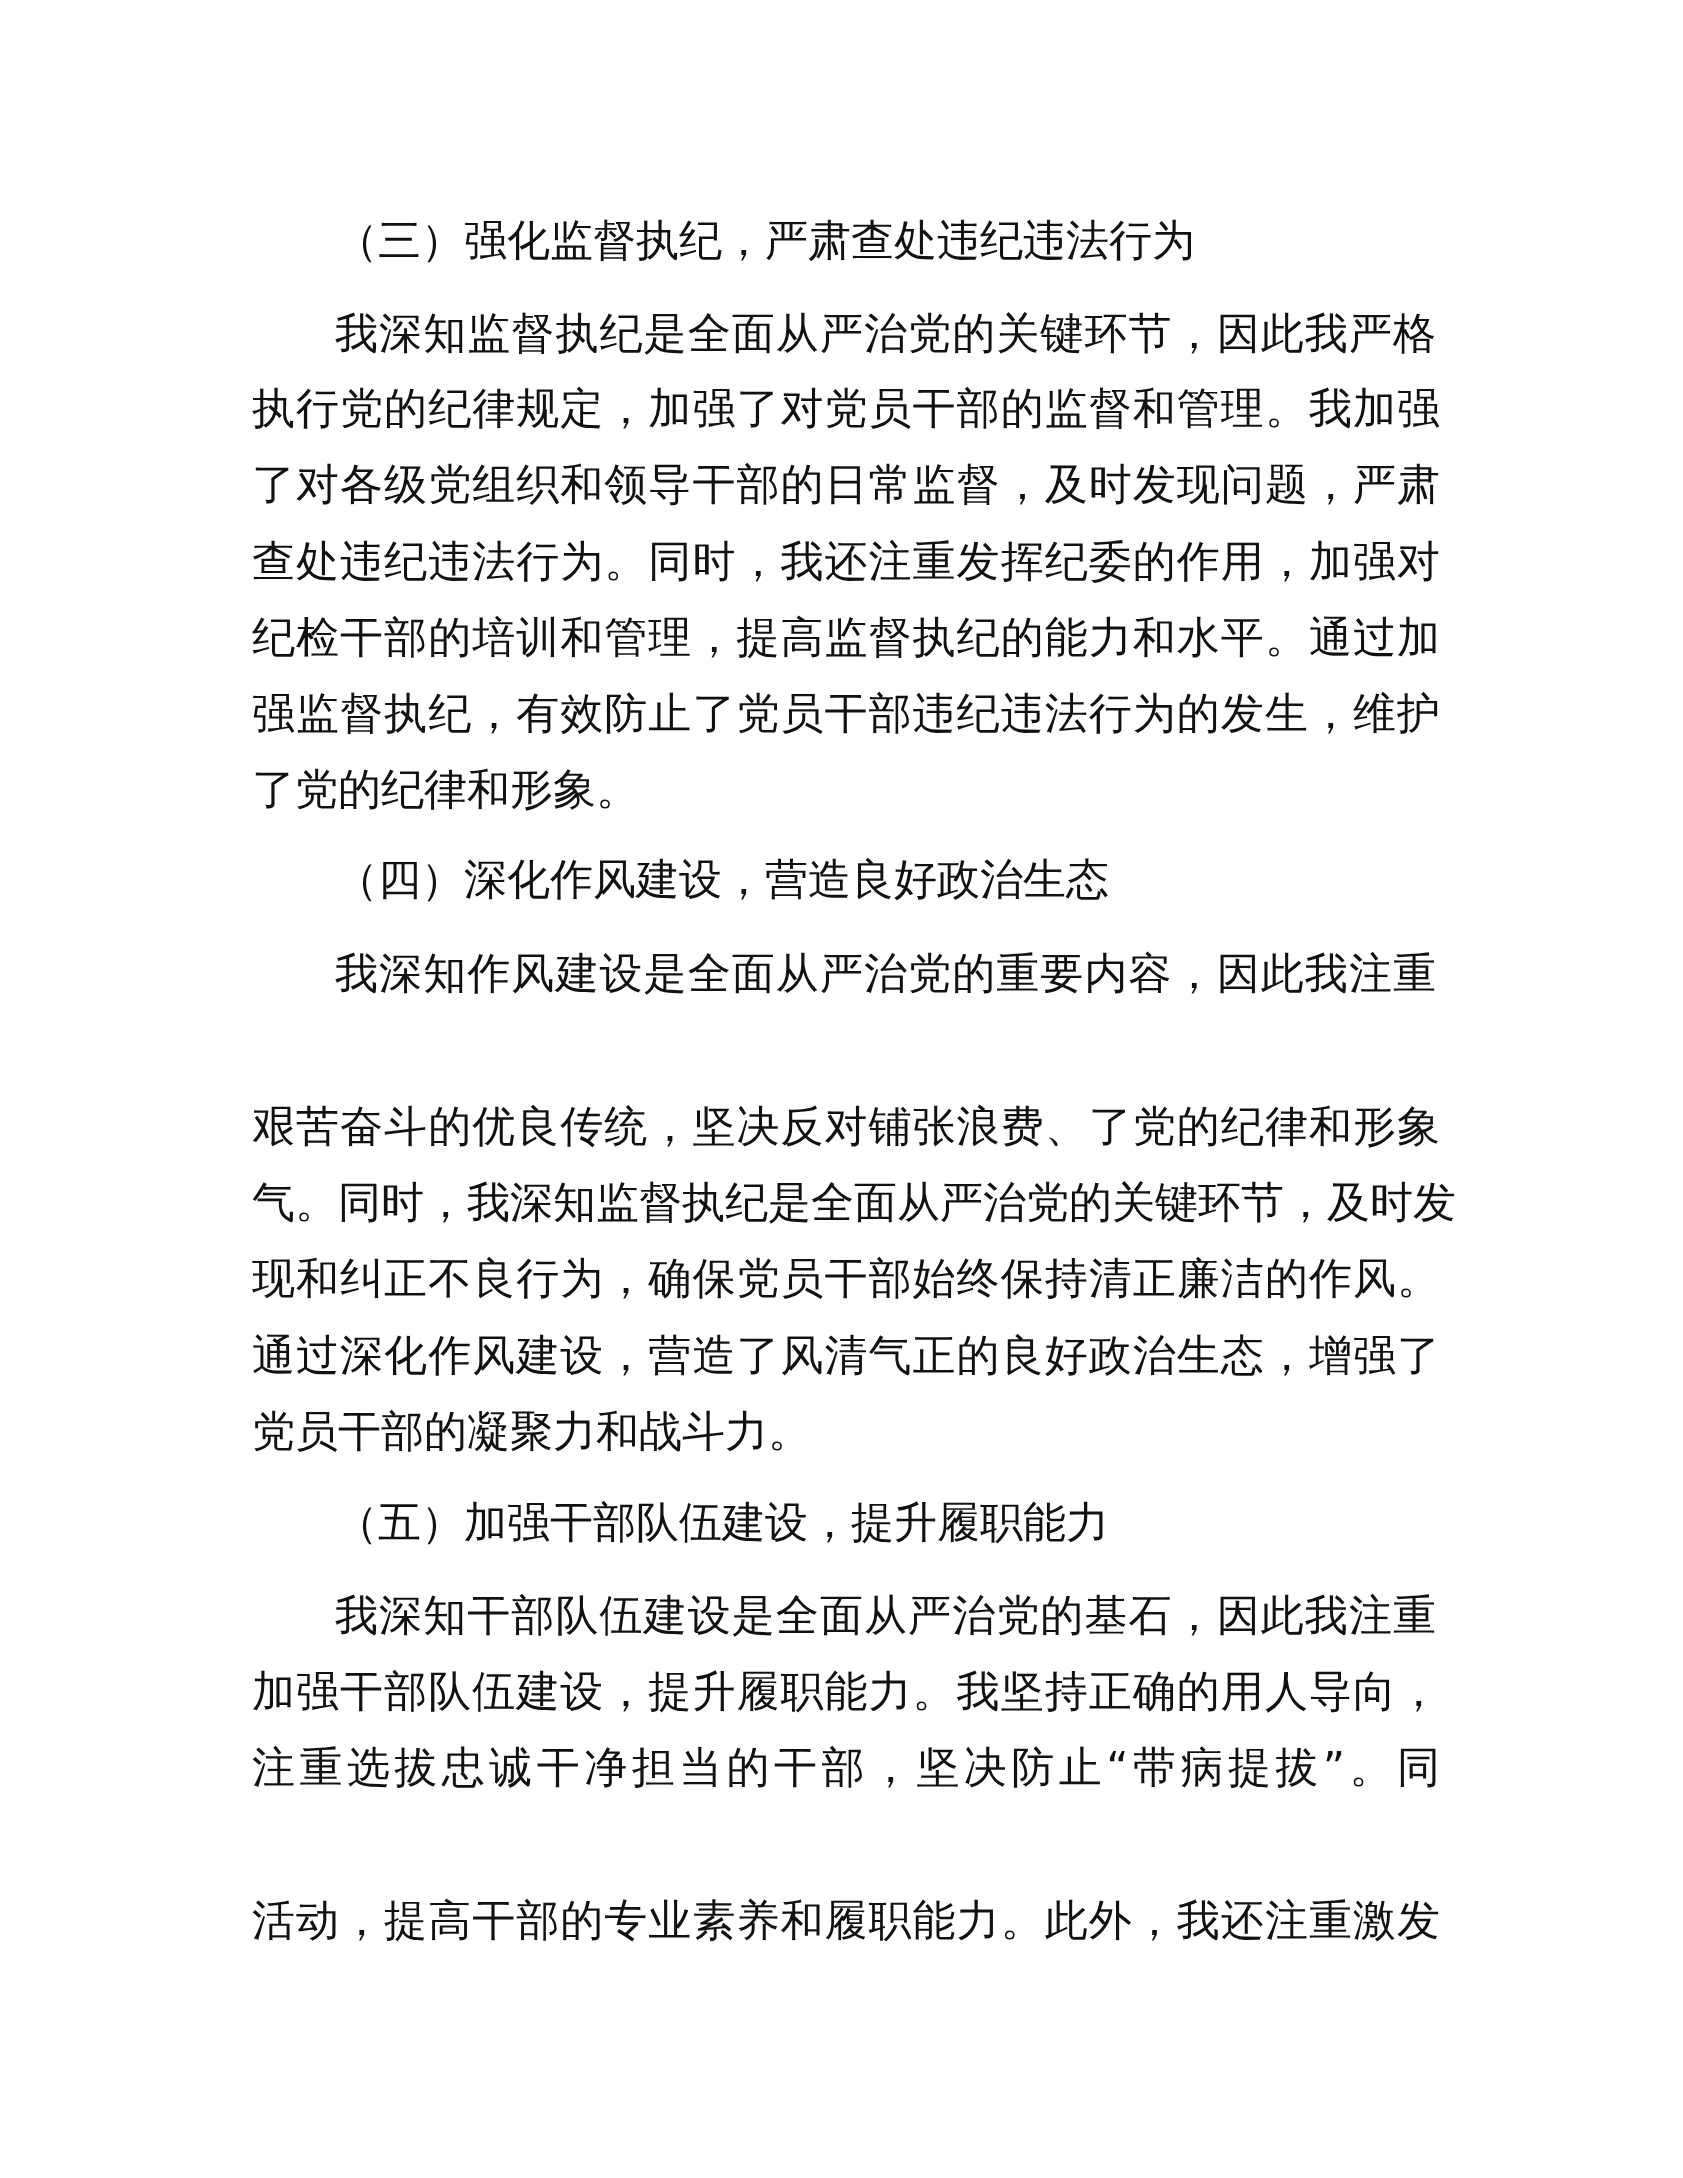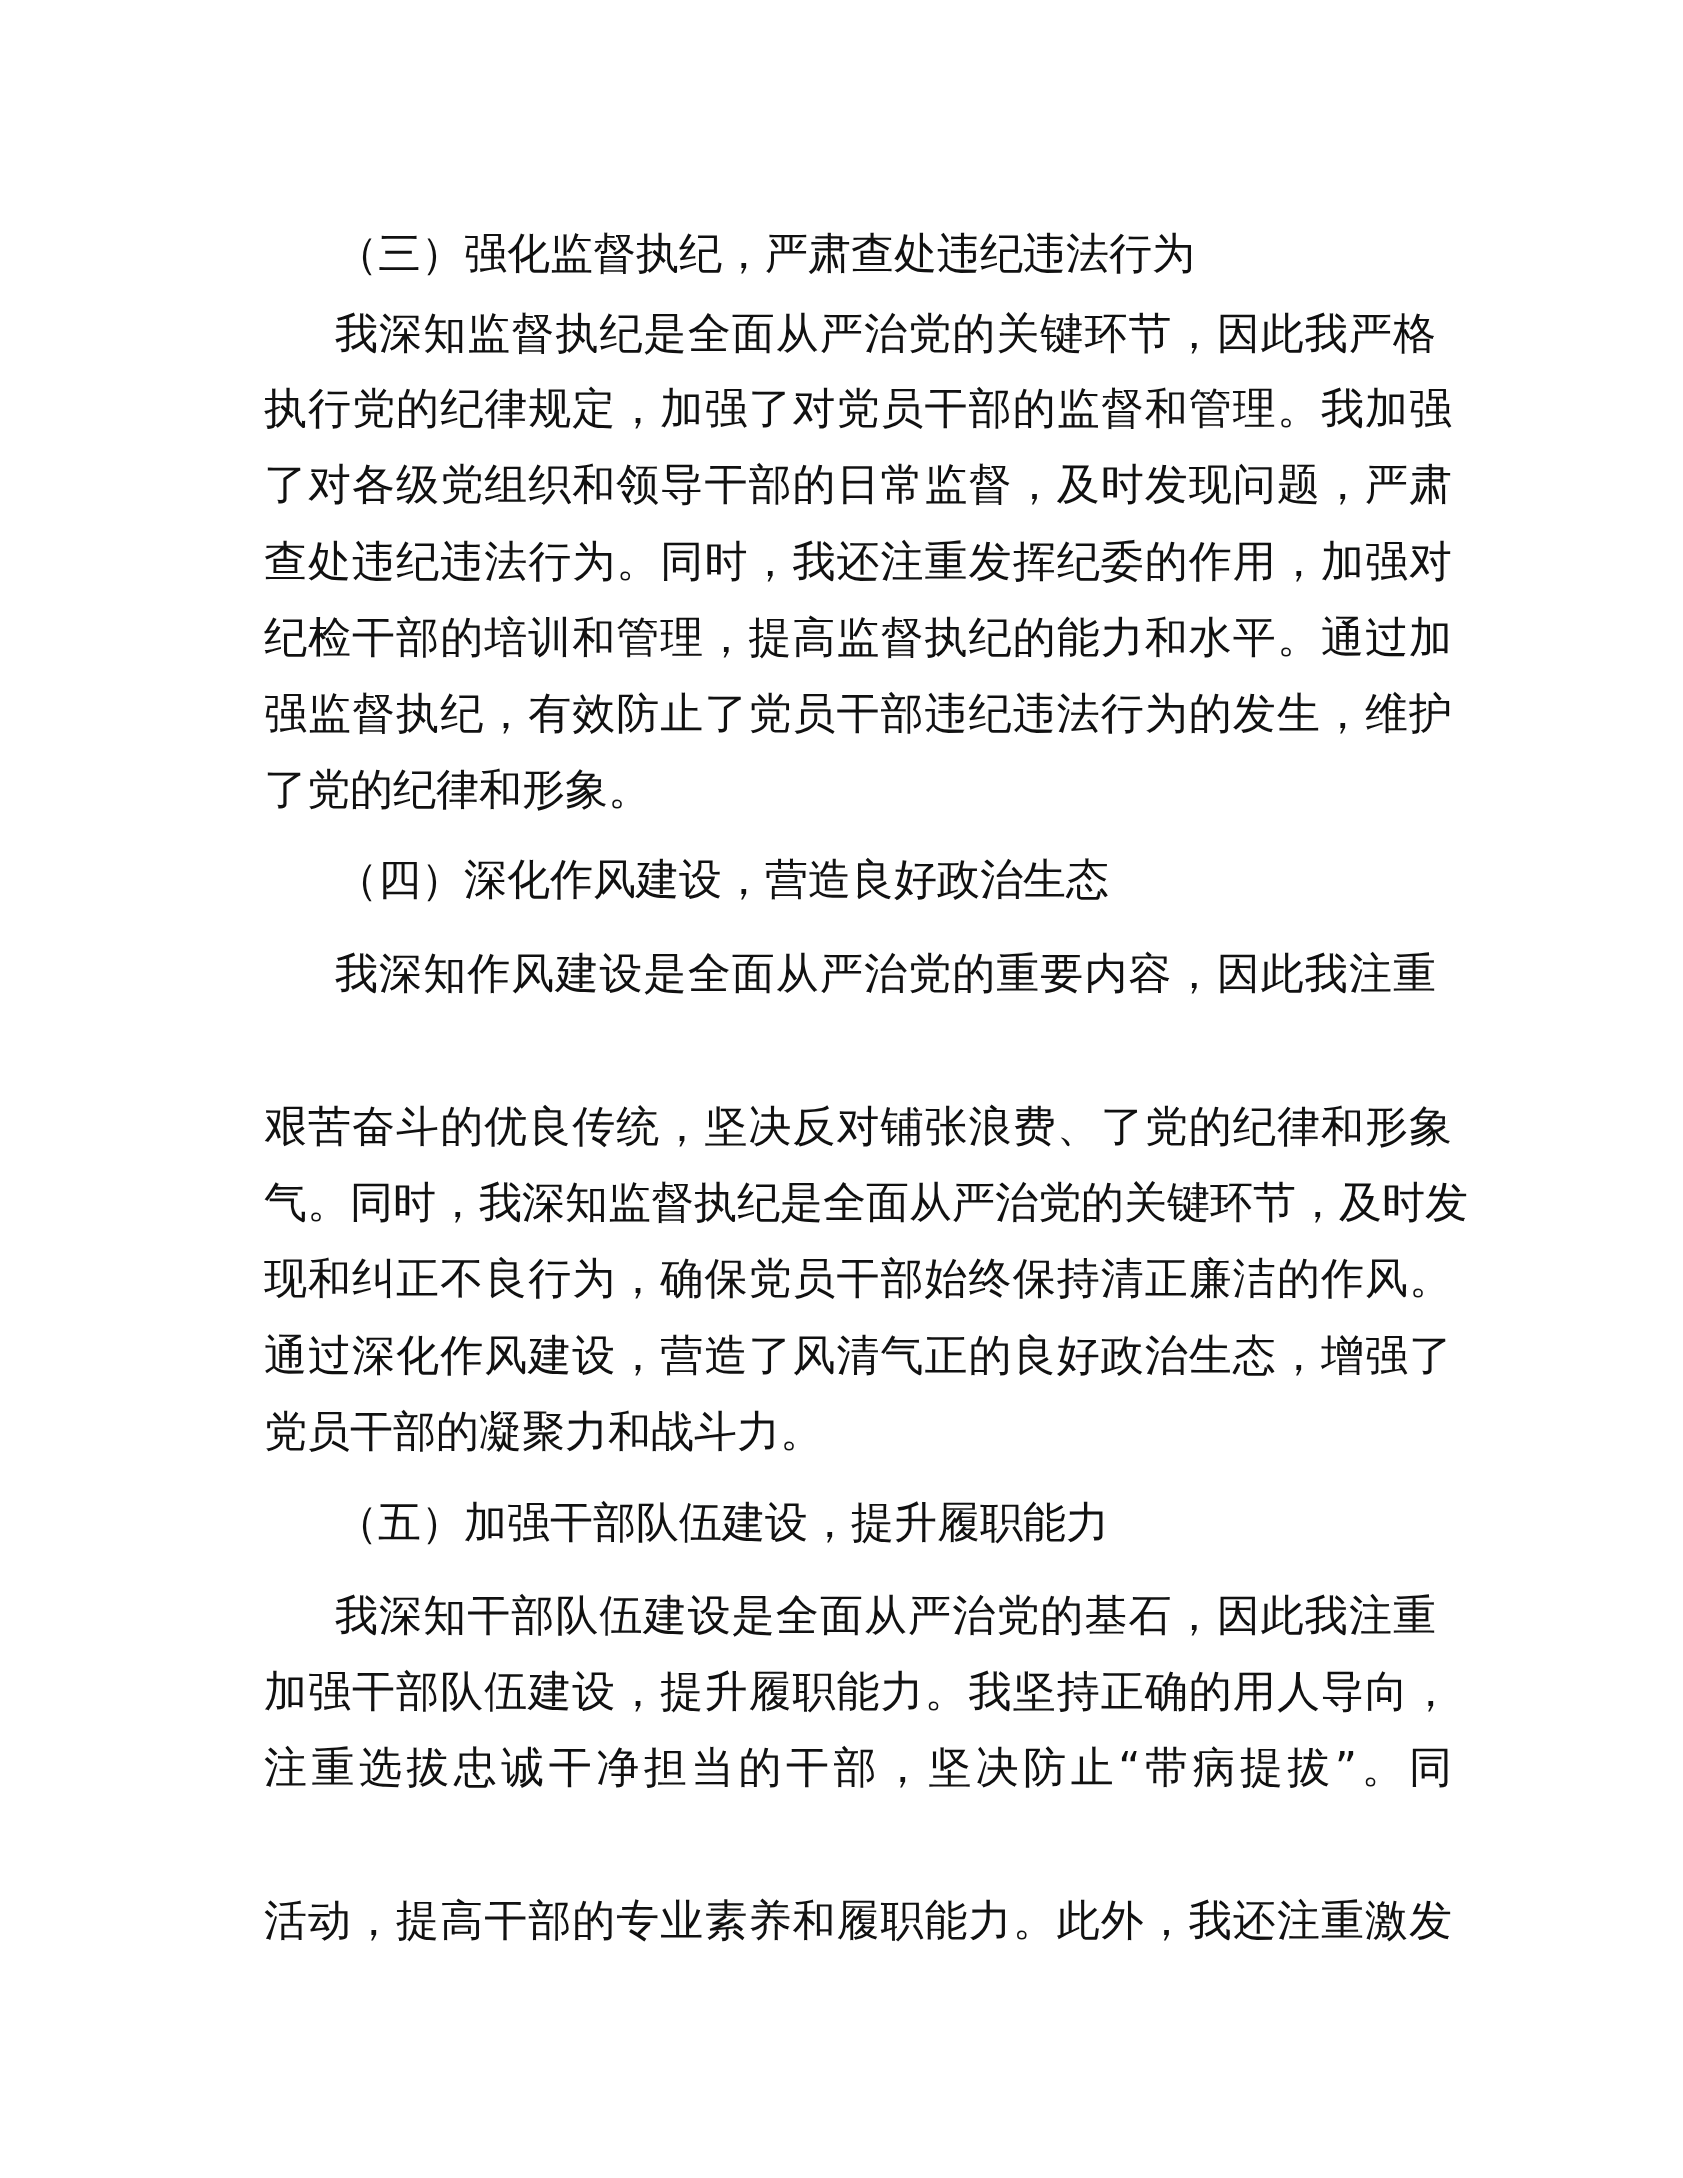--- a/index.html
+++ b/index.html
@@ -1,32 +1,32 @@
 <!DOCTYPE html>
 <html><head>
 <meta charset="utf-8">
 <style>
   html, body { margin:0; padding:0; background:#ffffff; }
   body { width:1683px; height:2178px; position:relative; overflow:hidden; }
   .page { position:absolute; left:248px; top:0; width:1188px; height:2178px; }
   .line {
-    position:absolute; left:16px; width:1188px; height:55px; line-height:55px;
+    position:absolute; left:4px; width:1188px; height:55px; line-height:55px;
     font-family:"DejaVu Sans", sans-serif; font-size:43px; color:#111111;
     white-space:nowrap; text-align:justify; text-align-last:justify;
   }
   .line.last { text-align-last:left; }
   .line.indent { left:87px; width:1101px; }
   .line.heading { left:87px; width:1101px; text-align-last:left; }
 </style>
 </head>
 <body>
 
 <div class="page">
 
-  <div class="line heading" style="top:226px">（三）强化监督执纪，严肃查处违纪违法行为</div>
+  <div class="line heading" style="top:213px">（三）强化监督执纪，严肃查处违纪违法行为</div>
   <div class="line indent" style="top:306px">我深知监督执纪是全面从严治党的关键环节，因此我严格</div>
   <div class="line" style="top:381px">执行党的纪律规定，加强了对党员干部的监督和管理。我加强</div>
   <div class="line" style="top:457px">了对各级党组织和领导干部的日常监督，及时发现问题，严肃</div>
   <div class="line" style="top:534px">查处违纪违法行为。同时，我还注重发挥纪委的作用，加强对</div>
   <div class="line" style="top:610px">纪检干部的培训和管理，提高监督执纪的能力和水平。通过加</div>
   <div class="line" style="top:686px">强监督执纪，有效防止了党员干部违纪违法行为的发生，维护</div>
   <div class="line last" style="top:762px">了党的纪律和形象。</div>
 
   <div class="line heading" style="top:852px">（四）深化作风建设，营造良好政治生态</div>
   <div class="line indent" style="top:946px">我深知作风建设是全面从严治党的重要内容，因此我注重</div>

